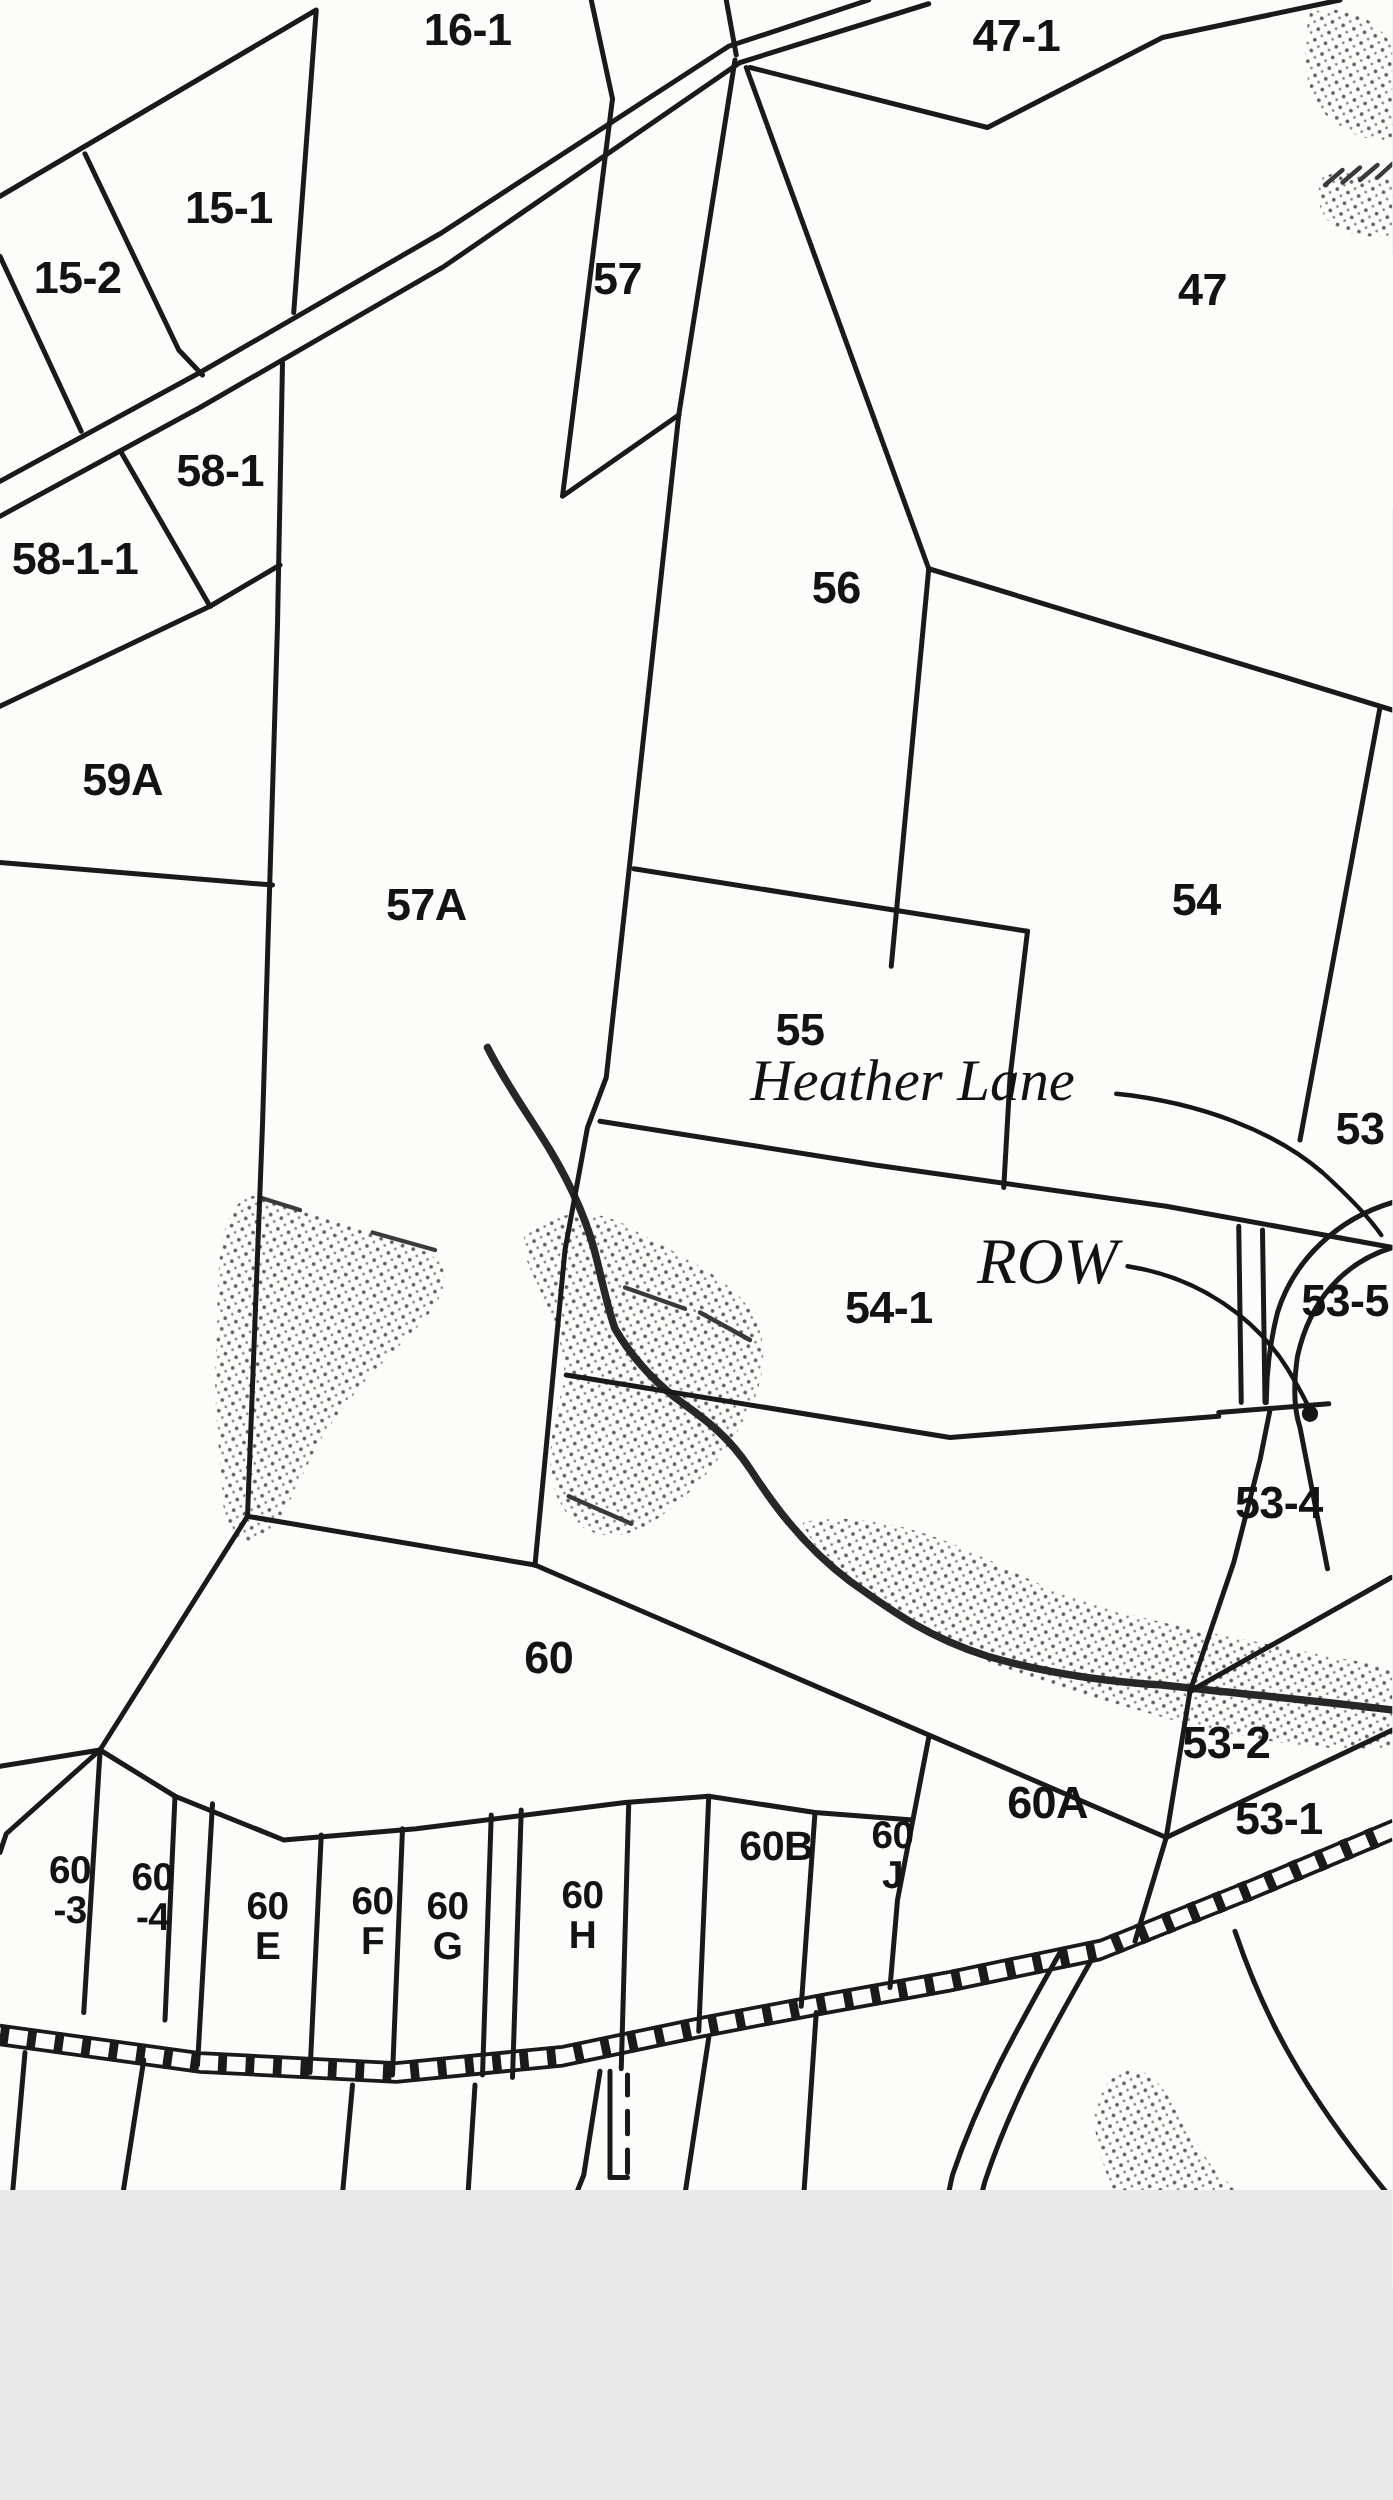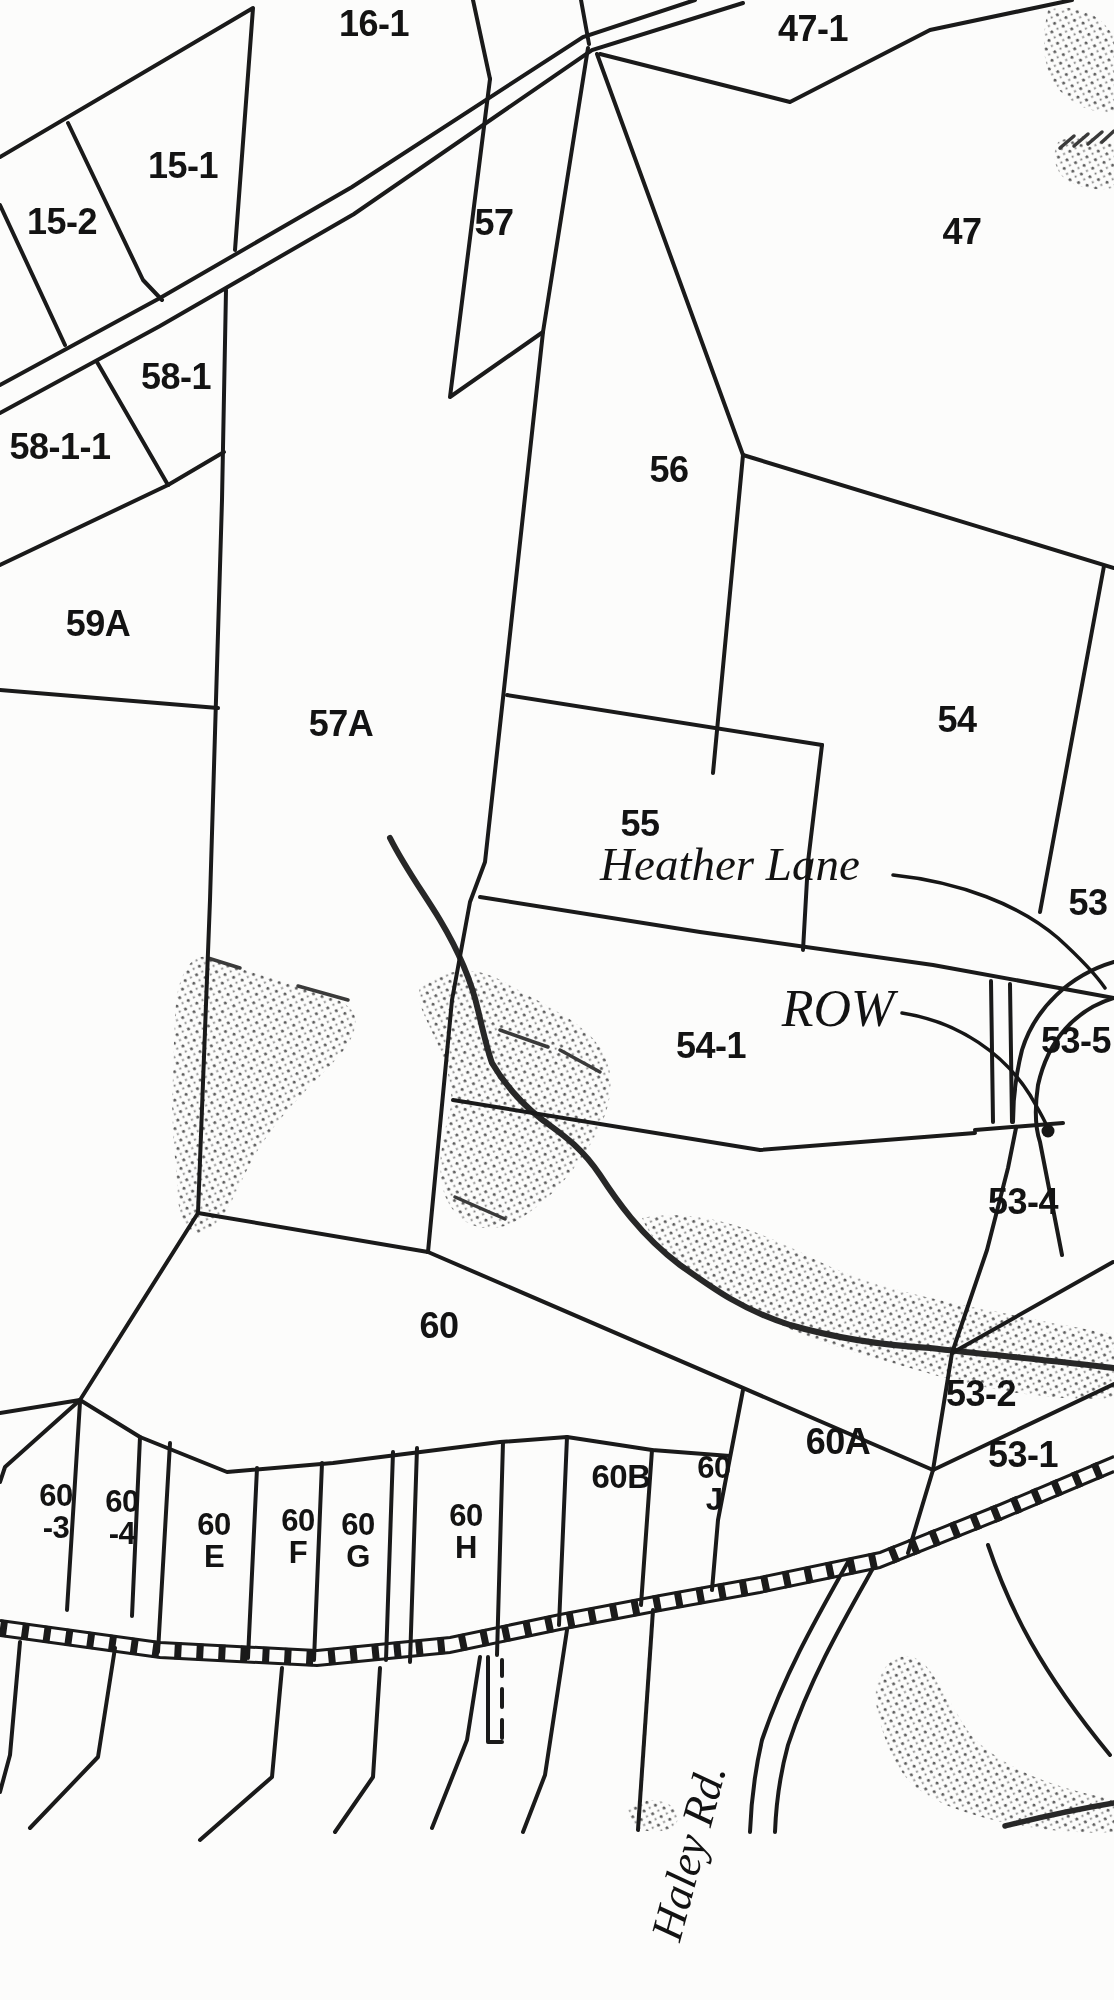--- a/index.html
+++ b/index.html
@@ -1,17 +1,17 @@
 <!DOCTYPE html>
 <html style="--ink: #1a1a1a; --paper: #fcfcfb;"><head>
 <meta charset="utf-8">
 <style>
   :root{ --ink:#1a1a1a; --paper:#fcfcfb; }
   html,body{margin:0;padding:0;background:#e8e8e8;}
-  .stage{width:1114px;height:2000px;background:var(--paper);position:relative;margin:0 auto;overflow:hidden;}
+  .stage{width:1114px;height:1752px;background:var(--paper);position:relative;margin:0 auto;overflow:hidden;}
   svg{display:block;}
   .bline{stroke:var(--ink);stroke-width:4;fill:none;stroke-linejoin:round;stroke-linecap:round;}
   .roadline{stroke:var(--ink);stroke-width:4;fill:none;stroke-linecap:round;}
   .leader{stroke:#161616;stroke-width:3.5;fill:none;stroke-linecap:round;}
   .stream{stroke:#272727;stroke-width:6;fill:none;stroke-linecap:round;stroke-linejoin:round;}
   .edgecut{stroke:#3a3a3a;stroke-width:3.5;fill:none;stroke-linecap:round;}
   .stip{fill:url(#stipple);stroke:none;}
   text.plabel{font-family:"Liberation Sans",sans-serif;font-weight:bold;fill:#131313;letter-spacing:-0.5px;}
   text.roadname{font-family:"Liberation Serif",serif;font-style:italic;fill:#121212;}
 </style>

